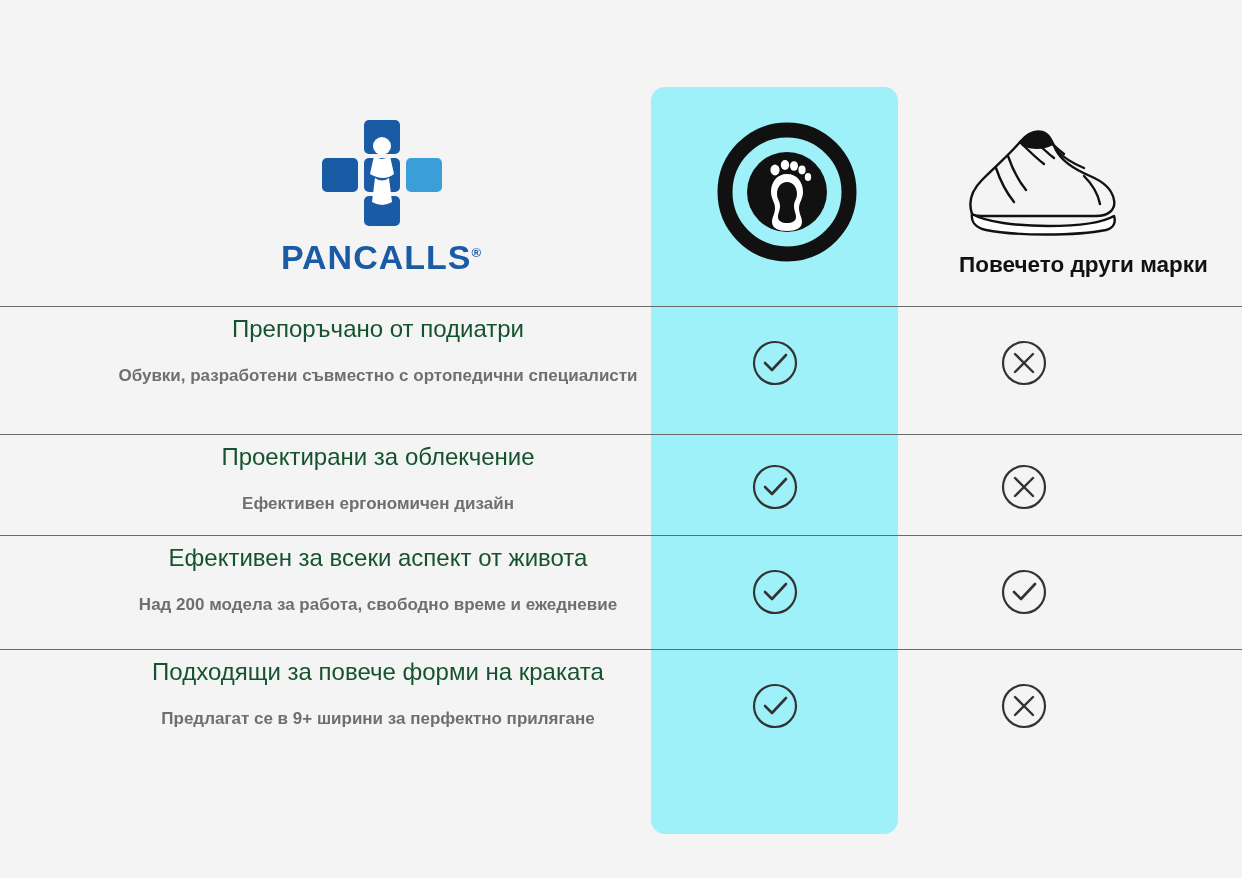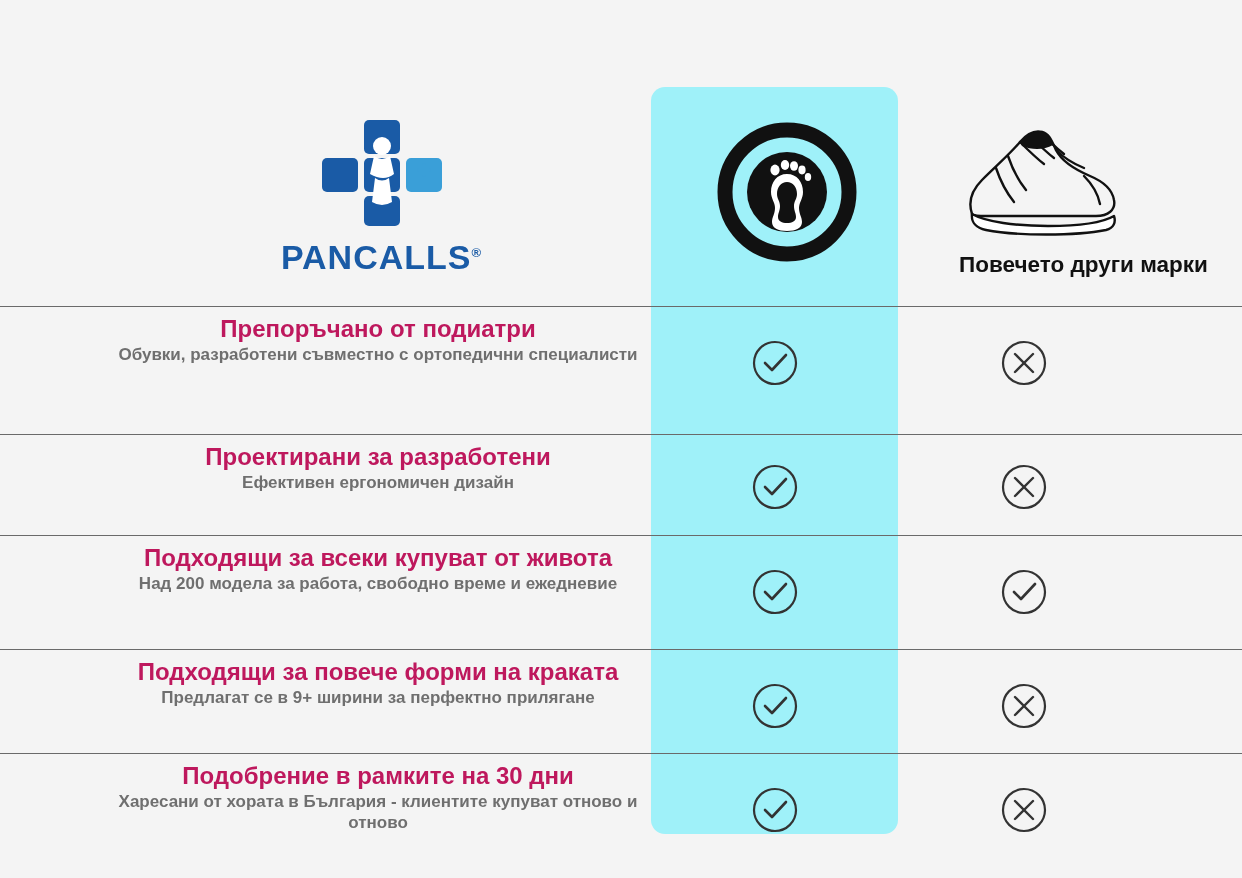--- a/index.html
+++ b/index.html
@@ -108,27 +108,27 @@
 
   .row-text {
     position: absolute;
     left: 108px;
     width: 540px;
     top: 8px;
     text-align: center;
   }
   .row-title {
     font-size: 24px;
-    font-weight: bold;
-    color: #be185d;
+    font-weight: normal;
+    color: #14532d;
     line-height: 1.15;
     white-space: nowrap;
   }
   .row-sub {
-    margin-top: 1px;
+    margin-top: 22px;
     font-size: 17px;
     font-weight: bold;
     color: #6f6f6f;
     line-height: 1.25;
   }
 
   .mark {
     position: absolute;
     top: 26px;
     width: 48px;
@@ -237,40 +237,40 @@
       <div class="mark theirs">
         <svg width="48" height="48" viewBox="0 0 48 48">
           <circle cx="24" cy="24" r="21" fill="none" stroke="#333" stroke-width="2.2"></circle>
           <path d="M15 15 l18 18 M33 15 l-18 18" fill="none" stroke="#333" stroke-width="2.4" stroke-linecap="round"></path>
         </svg>
       </div>
     </div>
 
     <div class="row r2">
       <div class="row-text">
-        <div class="row-title">Проектирани за разработени</div>
+        <div class="row-title">Проектирани за облекчение</div>
         <div class="row-sub">Ефективен ергономичен дизайн</div>
       </div>
       <div class="mark ours">
         <svg width="48" height="48" viewBox="0 0 48 48">
           <circle cx="24" cy="24" r="21" fill="none" stroke="#333" stroke-width="2.2"></circle>
           <path d="M14 24 l7 7 l14 -15" fill="none" stroke="#333" stroke-width="2.6" stroke-linecap="round" stroke-linejoin="round"></path>
         </svg>
       </div>
       <div class="mark theirs">
         <svg width="48" height="48" viewBox="0 0 48 48">
           <circle cx="24" cy="24" r="21" fill="none" stroke="#333" stroke-width="2.2"></circle>
           <path d="M15 15 l18 18 M33 15 l-18 18" fill="none" stroke="#333" stroke-width="2.4" stroke-linecap="round"></path>
         </svg>
       </div>
     </div>
 
     <div class="row r3">
       <div class="row-text">
-        <div class="row-title">Подходящи за всеки купуват от живота</div>
+        <div class="row-title">Ефективен за всеки аспект от живота</div>
         <div class="row-sub">Над 200 модела за работа, свободно време и ежедневие</div>
       </div>
       <div class="mark ours">
         <svg width="48" height="48" viewBox="0 0 48 48">
           <circle cx="24" cy="24" r="21" fill="none" stroke="#333" stroke-width="2.2"></circle>
           <path d="M14 24 l7 7 l14 -15" fill="none" stroke="#333" stroke-width="2.6" stroke-linecap="round" stroke-linejoin="round"></path>
         </svg>
       </div>
       <div class="mark theirs">
         <svg width="48" height="48" viewBox="0 0 48 48">
@@ -292,33 +292,15 @@
         </svg>
       </div>
       <div class="mark theirs">
         <svg width="48" height="48" viewBox="0 0 48 48">
           <circle cx="24" cy="24" r="21" fill="none" stroke="#333" stroke-width="2.2"></circle>
           <path d="M15 15 l18 18 M33 15 l-18 18" fill="none" stroke="#333" stroke-width="2.4" stroke-linecap="round"></path>
         </svg>
       </div>
     </div>
 
-    <div class="row r5">
-      <div class="row-text">
-        <div class="row-title">Подобрение в рамките на 30 дни</div>
-        <div class="row-sub">Харесани от хората в България - клиентите купуват отново и отново</div>
-      </div>
-      <div class="mark ours">
-        <svg width="48" height="48" viewBox="0 0 48 48">
-          <circle cx="24" cy="24" r="21" fill="none" stroke="#333" stroke-width="2.2"></circle>
-          <path d="M14 24 l7 7 l14 -15" fill="none" stroke="#333" stroke-width="2.6" stroke-linecap="round" stroke-linejoin="round"></path>
-        </svg>
-      </div>
-      <div class="mark theirs">
-        <svg width="48" height="48" viewBox="0 0 48 48">
-          <circle cx="24" cy="24" r="21" fill="none" stroke="#333" stroke-width="2.2"></circle>
-          <path d="M15 15 l18 18 M33 15 l-18 18" fill="none" stroke="#333" stroke-width="2.4" stroke-linecap="round"></path>
-        </svg>
-      </div>
-    </div>
 
   </div>
 </div>
 
 </body></html>

